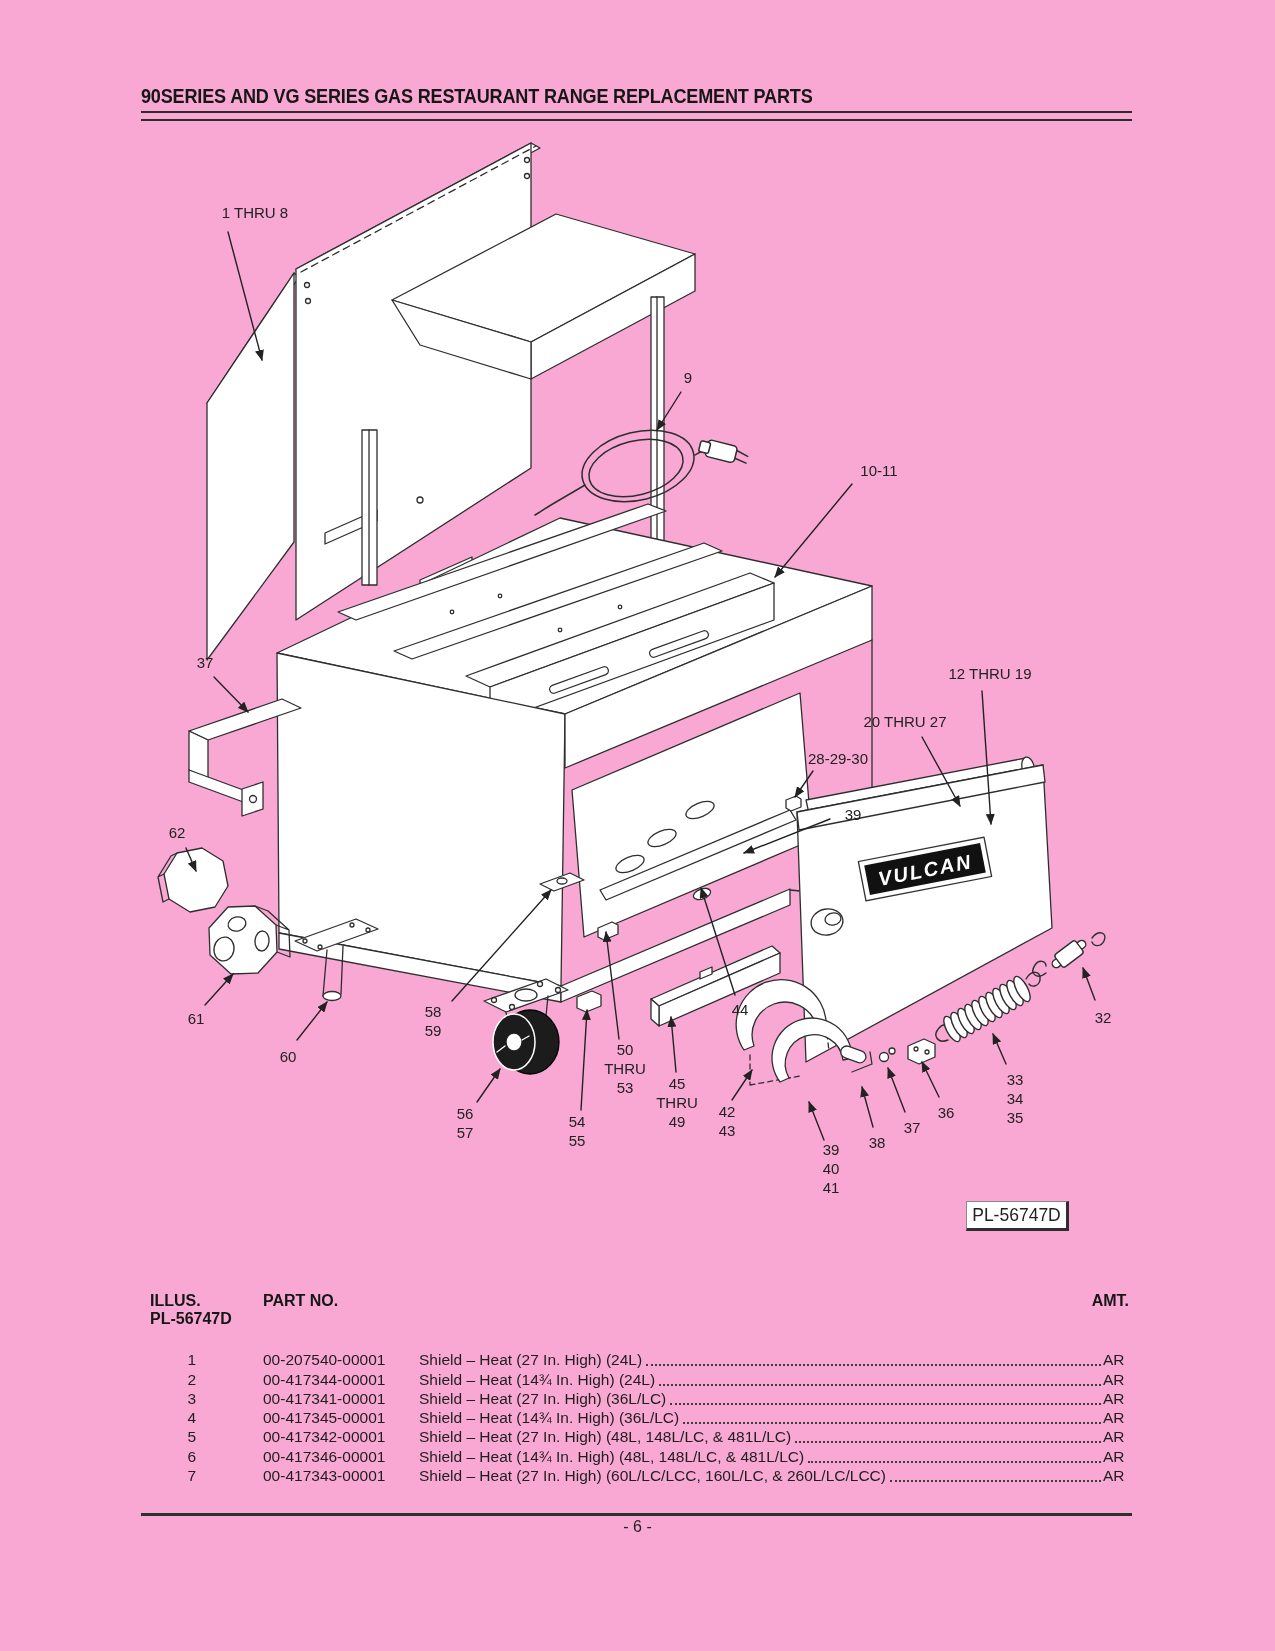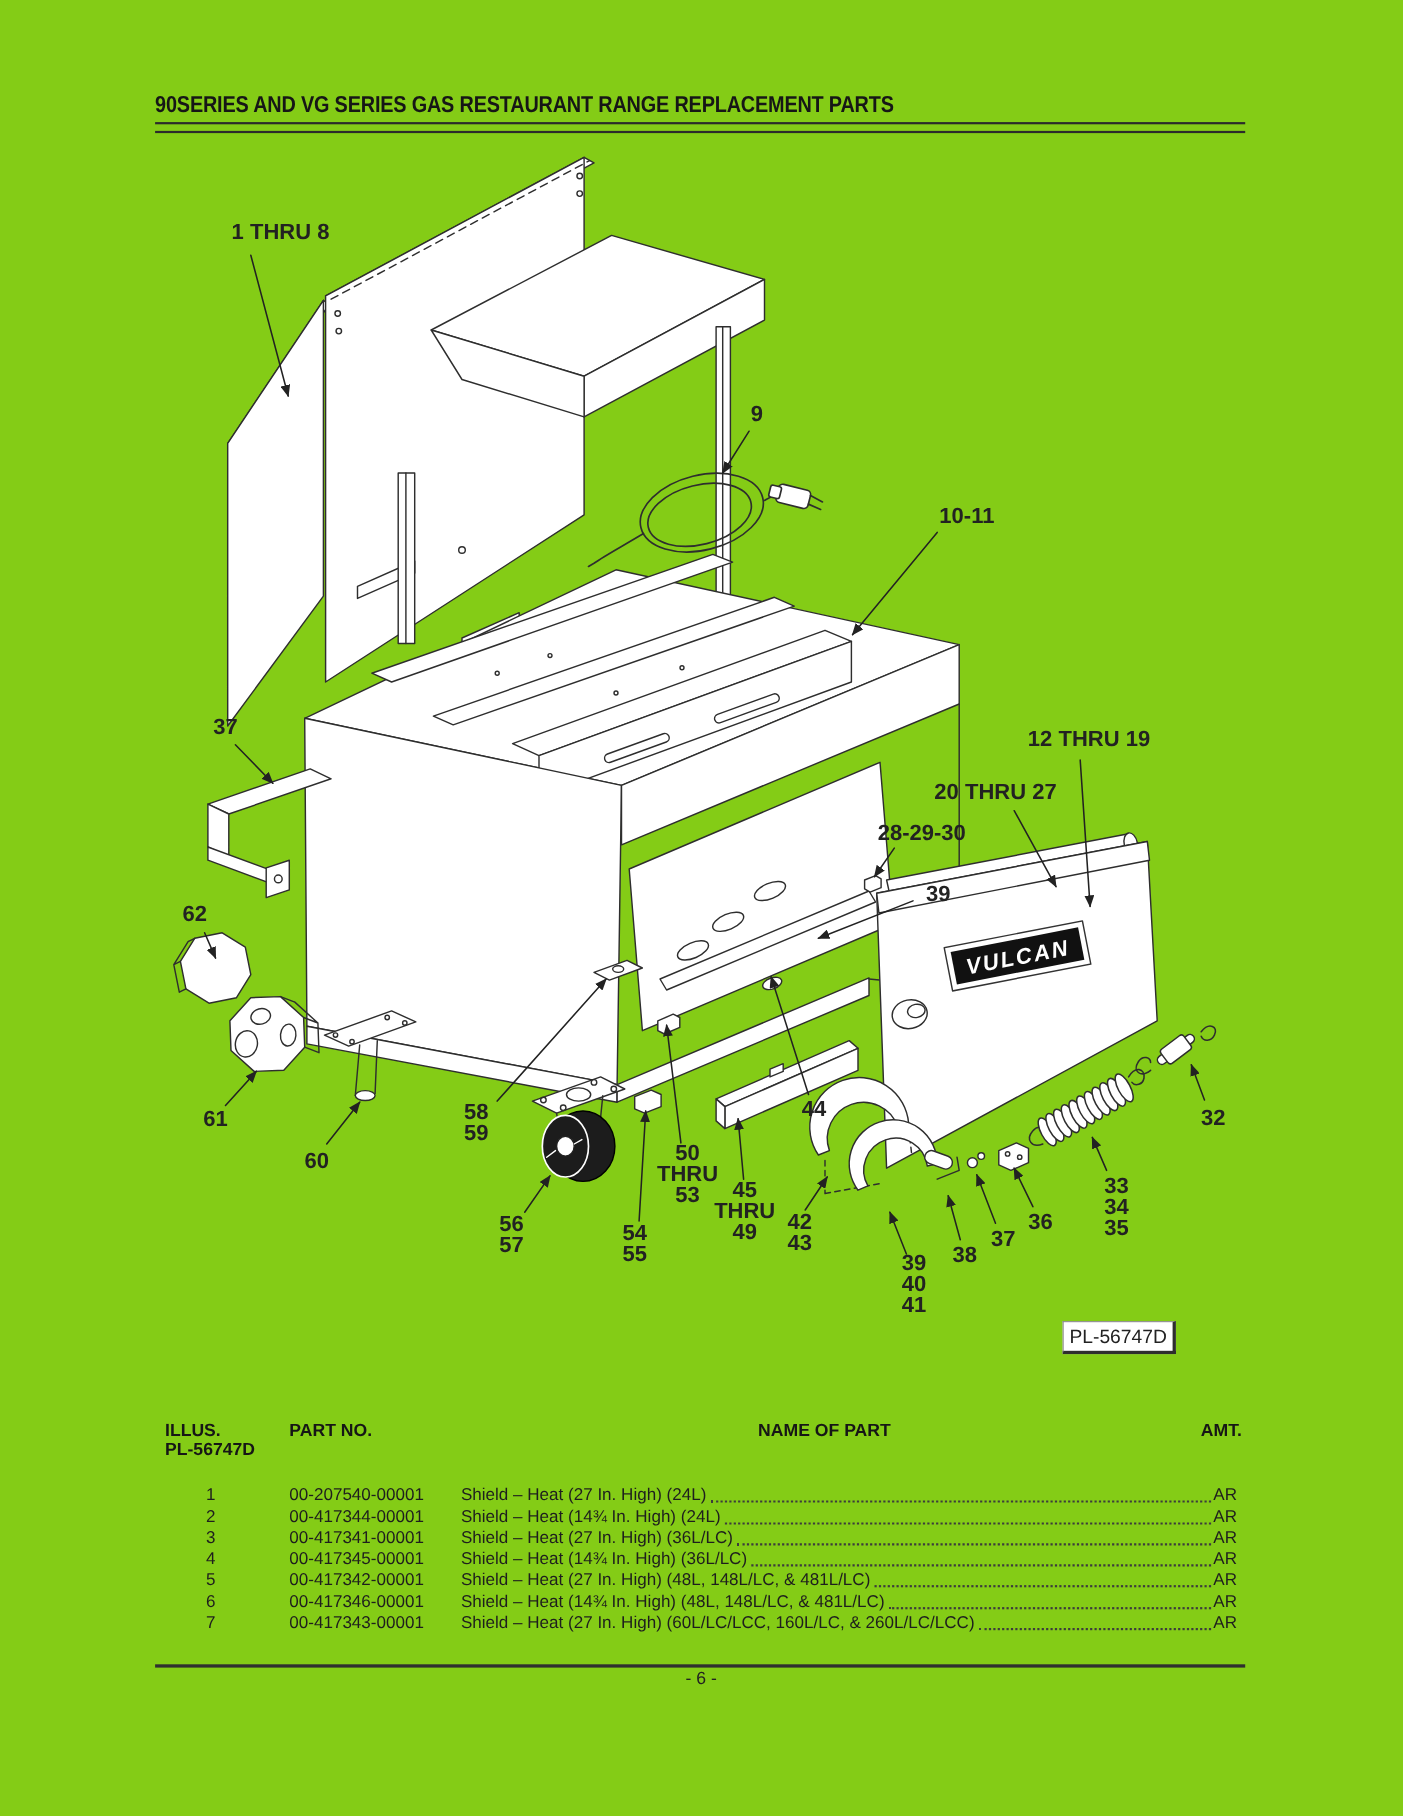--- a/index.html
+++ b/index.html
@@ -1,42 +1,42 @@
 <!DOCTYPE html>
 <html><head>
 <meta charset="utf-8">
 <style>
   html,body{margin:0;padding:0;background:#e8e8e8;}
   .page{
     position:relative;
     width:1275px;height:1651px;
     margin:0 auto;
-    background:#84cc16;
+    background:#f9a8d4;
     font-family:"Liberation Sans",sans-serif;
     color:#1e1e1e;
     overflow:hidden;
   }
   
   .doc-header{
     position:absolute;left:141px;top:84px;
     font-size:21px;font-weight:bold;white-space:nowrap;
     letter-spacing:-0.2px;
     transform:scaleX(.86);transform-origin:left center;
     color:#161616;
   }
   .header-rule{
     position:absolute;left:141px;top:111px;width:991px;height:6px;
     border-top:2.5px solid #2b2b2b;border-bottom:2px solid #2b2b2b;
   }
   
   svg.diagram{position:absolute;left:0;top:0;width:1275px;height:1651px;}
   .co{
     position:absolute;transform:translate(-50%,-50%);
-    font-size:20px;line-height:19px;text-align:center;
-    white-space:pre-line;color:#222;font-weight:bold;
+    font-size:15px;line-height:19px;text-align:center;
+    white-space:pre-line;color:#222;
   }
   .plate-box{
     position:absolute;left:966px;top:1201px;width:99px;height:26px;
     background:#fff;
     border:1.5px solid #8a8a8a;
     border-right:3px solid #2e2e2e;border-bottom:3.5px solid #2e2e2e;
     display:flex;align-items:center;justify-content:center;
     font-size:17.5px;color:#222;
   }
   
@@ -338,21 +338,20 @@
   <div class="co" style="left:1103px;top:1017px">32</div>
 
   <div class="plate-box">PL-56747D</div>
 
 
   <div class="ptable">
     <div class="thead">
       <span class="h-illus">ILLUS.</span>
       <span class="h-sub">PL-56747D</span>
       <span class="h-part">PART NO.</span>
-      <span class="h-name">NAME OF PART</span>
       <span class="h-amt">AMT.</span>
     </div>
     <div class="tbody">
       <div class="row">
         <span class="c-num">1</span>
         <span class="c-part">00-207540-00001</span>
         <span class="c-name">Shield – Heat (27 In. High) (24L)</span>
         <span class="dots"></span>
         <span class="c-amt">AR</span>
       </div>

